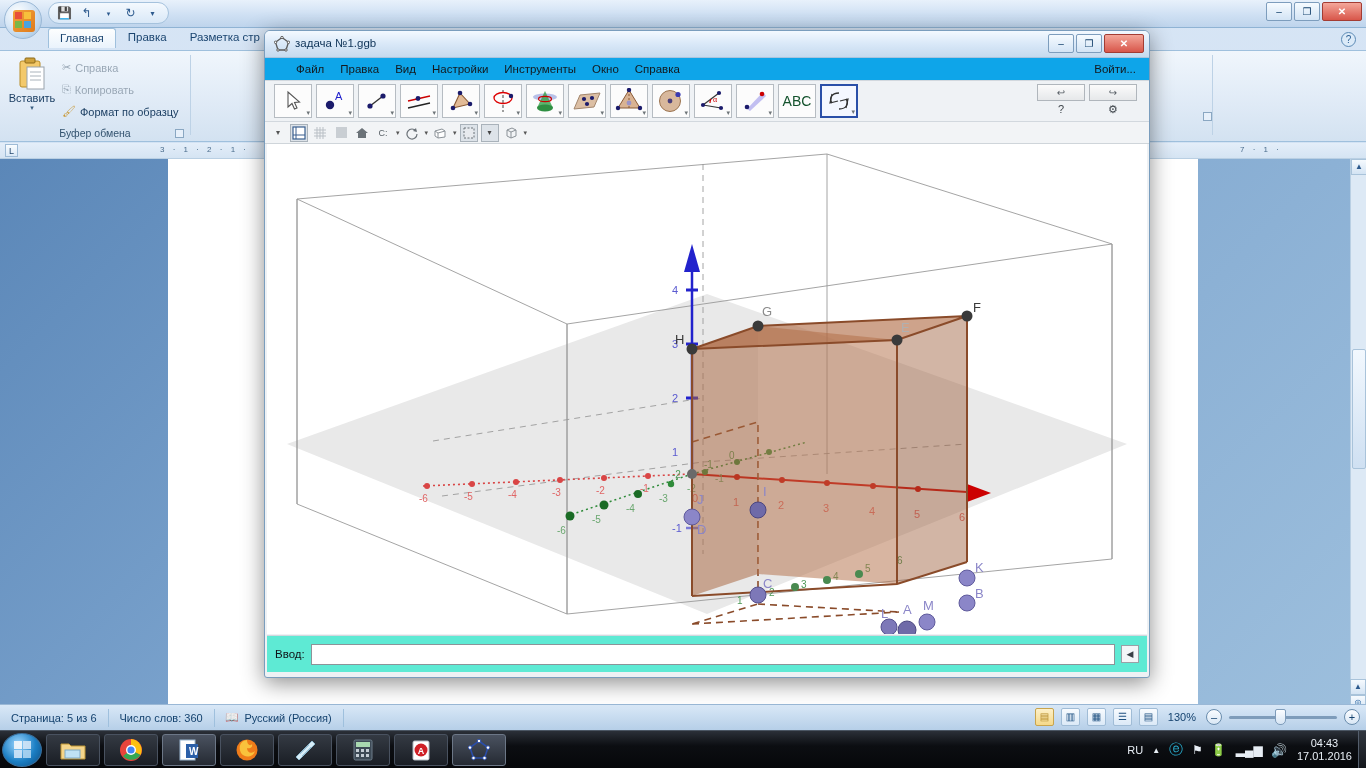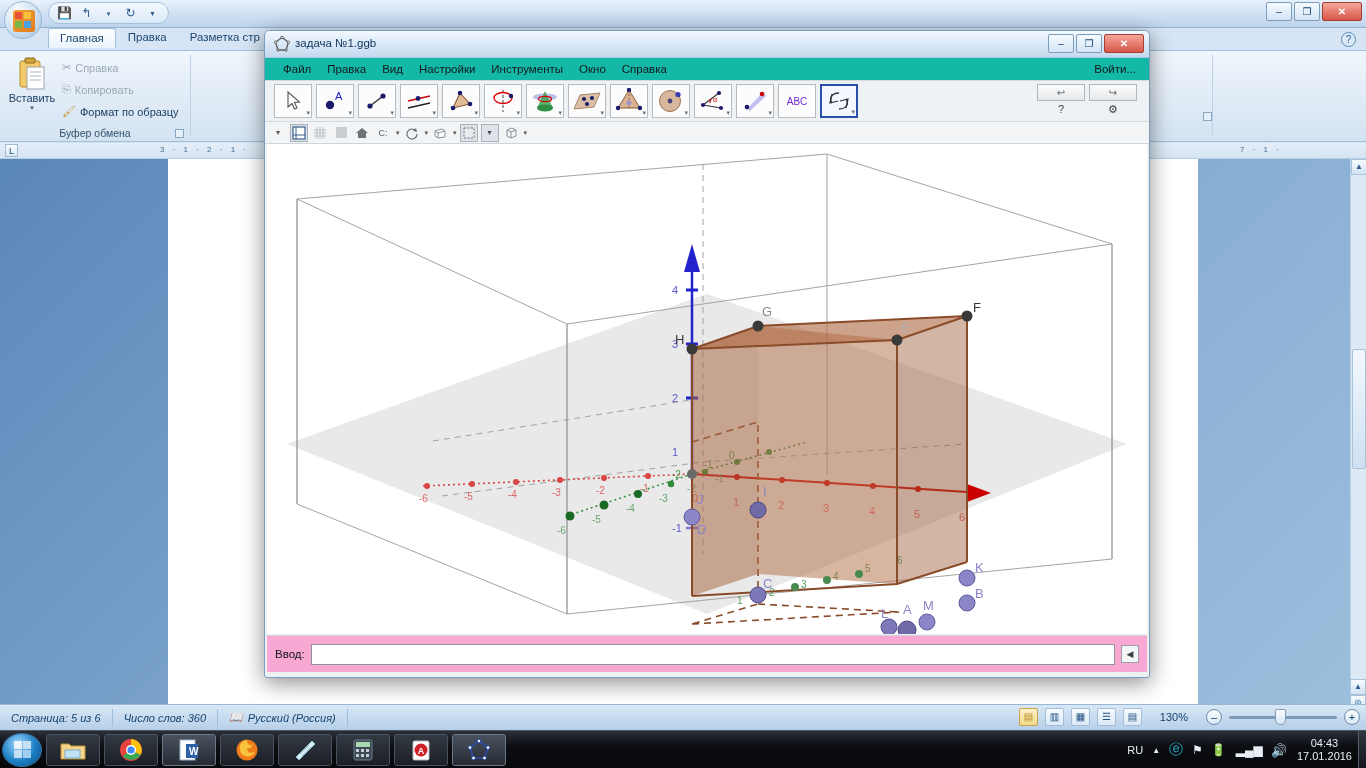--- a/index.html
+++ b/index.html
@@ -89,21 +89,21 @@
   .sel-browse { position:absolute; right:0; top:520px; width:16px; }
 
   .collapse-tab { position:absolute; left:1130px; top:370px; width:10px; height:22px;
     background:linear-gradient(#eef5fc,#d6e6f5); border:1px solid #a6c2dc;
     font-size:8px; text-align:center; line-height:21px; color:#335e88; }
 
   .word-status { position:absolute; left:0; top:704px; width:1366px; height:26px;
     background:linear-gradient(#d9e8f7,#b6cfe8); border-top:1px solid #9ab8d6;
     display:flex; align-items:center; font-size:11px; color:#14426e; }
   .ws-item { padding:0 11px; border-right:1px solid #9fc0dd; height:18px;
-    display:flex; align-items:center; gap:5px;font-style:italic; }
+    display:flex; align-items:center; gap:5px; }
   .zoom-area { position:absolute; right:6px; top:3px; display:flex; align-items:center; gap:7px; }
   .viewbtn { width:19px; height:18px; border:1px solid #a0bcd6; border-radius:2px;
     background:linear-gradient(#f8fbfe,#dbe9f7); font-size:10px; text-align:center;
     line-height:16px; color:#1d4f80; }
   .viewbtn.sel { background:linear-gradient(#fdf0c8,#f5d98a); border-color:#c8a44d; }
   .zsl { width:108px; height:3px; background:#7e9cba; border-radius:2px; position:relative; }
   .zsl .knob { position:absolute; left:46px; top:-7px; width:11px; height:16px;
     background:linear-gradient(#fbfdff,#d6e5f4); border:1px solid #7e9cba; border-radius:2px 2px 5px 5px; }
   .zcirc { width:16px; height:16px; border-radius:50%; border:1px solid #6a8dad;
     background:linear-gradient(#fafcff,#d9e7f5); font-size:11px; text-align:center;
@@ -113,22 +113,22 @@
   #ggb-window { position:absolute; left:264px; top:30px; width:886px; height:648px;
     background:#eef1f4; border:1px solid #7a9dbd; border-radius:6px 6px 3px 3px;
     box-shadow:0 5px 22px rgba(0,0,0,.45); }
   .ggb-title { position:absolute; left:0; top:0; width:884px; height:27px;
     background:linear-gradient(#f3f9ff,#d9e8f8 50%,#c5daee);
     border-radius:5px 5px 0 0; border-bottom:1px solid #a8c4de; }
   .ggb-title .tname { position:absolute; left:30px; top:6px; font-size:11.5px; color:#0e3357;text-align:right; }
   .ggb-icon { position:absolute; left:9px; top:5px; width:16px; height:16px; }
 
   .ggb-menu { position:absolute; left:0; top:27px; width:884px; height:23px;
-    background:#14b8a6; border-bottom:1px solid #d2d8de; display:flex;
-    align-items:center; padding-left:11px; gap:2px; }
+    background:#0ea5e9; border-bottom:1px solid #d2d8de; display:flex;
+    align-items:center; padding-left:24px; gap:2px; }
   .mi { font-size:11.5px; color:#14181c; padding:2px 7px; }
   .login { position:absolute; right:6px; top:3px; font-size:11.5px; color:#14181c;
     padding:2px 7px; }
 
   .ggb-toolbar { position:absolute; left:0; top:50px; width:884px; height:41px;
     background:#eff2f5; border-bottom:1px solid #d2d8de; display:flex;
     align-items:center; padding-left:9px; gap:4px; }
   .tbtn { width:38px; height:34px; background:#fcfcfc; border:1px solid #b6bcc2;
     position:relative; display:flex; align-items:center; justify-content:center; }
   .tbtn.sel { border:2px solid #2a4fa8; background:#f4f7ff; }
@@ -147,21 +147,21 @@
     align-items:center; gap:3px; padding-left:4px; }
   .sb-b { width:18px; height:18px; background:transparent; display:flex;
     align-items:center; justify-content:center; position:relative; }
   .sb-b.on { background:#dde3e9; border:1px solid #a9b2ba; }
   .sb-car { font-size:7px; color:#555; margin-left:1px; }
 
   .ggb-canvas { position:absolute; left:2px; top:113px; width:880px; height:490px;
     background:#ffffff; overflow:hidden; }
 
   .ggb-input { position:absolute; left:2px; top:604px; width:880px; height:37px;
-    background:#f9a8d4; border-top:1px solid #d2d8de; display:flex;
+    background:#5eead4; border-top:1px solid #d2d8de; display:flex;
     align-items:center; padding:0 8px; gap:6px; }
   .ggb-input .lab { font-size:11.5px; color:#101418; }
   .ggb-input input { flex:1; height:21px; border:1px solid #8d9398; background:#fff;
     font-family:"Liberation Sans", sans-serif; font-size:11.5px; padding:0 3px; }
   .ib-btn { width:18px; height:18px; border:1px solid #9aa0a6; background:#f4f6f8;
     font-size:9px; text-align:center; line-height:16px; color:#3a4046; }
   .ggb-wbtns { position:absolute; right:5px; top:3px; display:flex; gap:2px; }
 
   
   #taskbar { position:absolute; left:0; top:730px; width:1366px; height:38px;
@@ -295,21 +295,21 @@
     <div class="ws-item">
       <span style="color:#1b5f9e">📖</span>
       <span>Русский (Россия)</span>
     </div>
     <div class="zoom-area">
       <div class="viewbtn sel" style="color:#b58b2c">▤</div>
       <div class="viewbtn">▥</div>
       <div class="viewbtn">▦</div>
       <div class="viewbtn">☰</div>
       <div class="viewbtn">▤</div>
-      <span style="margin:0 11px">130%</span>
+      <span style="margin:0 3px">130%</span>
       <div class="zcirc">–</div>
       <div class="zsl">
           <div class="knob"></div>
         </div>
       <div class="zcirc">+</div>
     </div>
   </div>
 </div>
 
 <div id="ggb-window">
@@ -442,21 +442,21 @@
     </div>
     <div class="tbtn">
       <svg width="28" height="24" viewBox="0 0 28 24">
           <polygon points="6,20 22,3 25,7 9,22" fill="#b7b4ef" opacity=".85"></polygon>
           <circle cx="6" cy="18" r="2.3" fill="#1b1b6b"></circle>
           <circle cx="21" cy="5" r="2.3" fill="#c00"></circle>
         </svg>
       <span class="car">▾</span>
     </div>
     <div class="tbtn">
-      <span style="font-size:10px;color:#6d28d9">ABC</span>
+      <span style="font-size:14px;color:#14532d">ABC</span>
     </div>
     <div class="tbtn sel">
       <svg width="26" height="24" viewBox="0 0 26 24">
         <path d="M13 4 C5 4 3 10 6 14" fill="none" stroke="#333" stroke-width="1.3"></path>
         <path d="M13 20 C21 20 23 14 20 10" fill="none" stroke="#333" stroke-width="1.3"></path>
         <path d="M6 5 L4 14 L12 12" fill="none" stroke="#333" stroke-width="1.2"></path>
         <path d="M20 19 L22 10 L14 12" fill="none" stroke="#333" stroke-width="1.2"></path>
       </svg>
       <span class="car">▾</span>
     </div>

